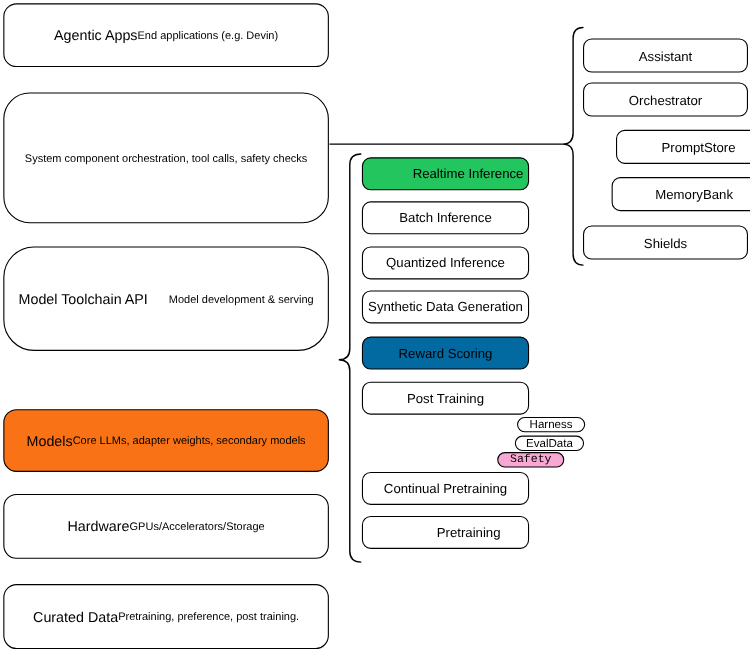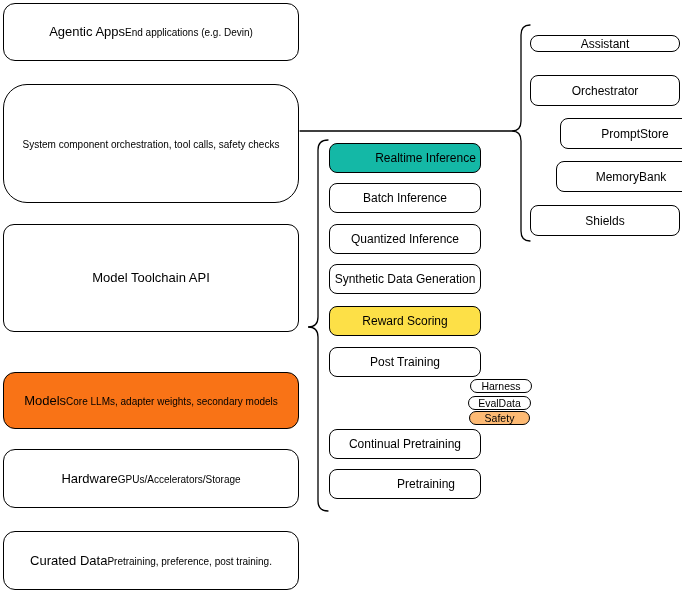--- a/index.html
+++ b/index.html
@@ -84,75 +84,76 @@
 
   <div class="node layer-node" style="left: 3px; top: 3px; width: 296px; height: 58px; border-radius: 12px; border-color: rgb(0, 0, 0); background: rgb(255, 255, 255);">
     <div class="title">Agentic Apps</div>
     <div class="subtitle">End applications (e.g. Devin)</div>
   </div>
 
   <div class="node layer-node" style="left: 3px; top: 84px; width: 296px; height: 119px; border-radius: 24px; border-color: rgb(0, 0, 0); background: rgb(255, 255, 255);">
     <div class="subtitle">System component orchestration, tool calls, safety checks</div>
   </div>
 
-  <div class="node layer-node" style="left: 3px; top: 224px; width: 296px; height: 108px; border-radius: 11px; border-color: rgb(0, 0, 0); background: rgb(255, 255, 255); gap: 19px;">
+  <div class="node layer-node" style="left: 3px; top: 224px; width: 296px; height: 95px; border-radius: 28px; border-color: rgb(0, 0, 0); background: rgb(255, 255, 255); gap: 19px;">
     <div class="title">Model Toolchain API</div>
+    <div class="subtitle">Model development &amp; serving</div>
   </div>
 
   <div class="node layer-node" style="left: 3px; top: 372px; width: 296px; height: 57px; border-radius: 12px; border-color: rgb(0, 0, 0); background: #f97316;">
     <div class="title">Models</div>
     <div class="subtitle">Core LLMs, adapter weights, secondary models</div>
   </div>
 
   <div class="node layer-node" style="left: 3px; top: 449px; width: 296px; height: 59px; border-radius: 12px; border-color: rgb(0, 0, 0); background: rgb(255, 255, 255);">
     <div class="title">Hardware</div>
     <div class="subtitle">GPUs/Accelerators/Storage</div>
   </div>
 
   <div class="node layer-node" style="left: 3px; top: 531px; width: 296px; height: 59px; border-radius: 12px; border-color: rgb(0, 0, 0); background: rgb(255, 255, 255);">
     <div class="title">Curated Data</div>
     <div class="subtitle">Pretraining, preference, post training.</div>
   </div>
 
-  <div class="node small-node" style="left: 329px; top: 143px; width: 152px; height: 30px; border-color: rgb(0, 0, 0); background: #14b8a6; padding-left: 41px;">
+  <div class="node small-node" style="left: 329px; top: 143px; width: 152px; height: 30px; border-color: rgb(0, 0, 0); background: #22c55e; padding-left: 41px;">
     <span>Realtime Inference</span>
   </div>
   <div class="node small-node" style="left: 329px; top: 183px; width: 152px; height: 30px; border-color: rgb(0, 0, 0); background: rgb(255, 255, 255);">
     <span>Batch Inference</span>
   </div>
   <div class="node small-node" style="left: 329px; top: 224px; width: 152px; height: 30px; border-color: rgb(0, 0, 0); background: rgb(255, 255, 255);">
     <span>Quantized Inference</span>
   </div>
   <div class="node small-node" style="left: 329px; top: 264px; width: 152px; height: 30px; border-color: rgb(0, 0, 0); background: rgb(255, 255, 255);">
     <span>Synthetic Data Generation</span>
   </div>
-  <div class="node small-node" style="left: 329px; top: 306px; width: 152px; height: 30px; border-color: rgb(0, 0, 0); background: #fde047;">
+  <div class="node small-node" style="left: 329px; top: 306px; width: 152px; height: 30px; border-color: rgb(0, 0, 0); background: #0369a1;">
     <span>Reward Scoring</span>
   </div>
   <div class="node small-node" style="left: 329px; top: 347px; width: 152px; height: 30px; border-color: rgb(0, 0, 0); background: rgb(255, 255, 255);">
     <span>Post Training</span>
   </div>
   <div class="node small-node" style="left: 329px; top: 429px; width: 152px; height: 30px; border-color: rgb(0, 0, 0); background: rgb(255, 255, 255);">
     <span>Continual Pretraining</span>
   </div>
   <div class="node small-node" style="left: 329px; top: 469px; width: 152px; height: 30px; border-color: rgb(0, 0, 0); background: rgb(255, 255, 255); padding-left: 42px;">
     <span>Pretraining</span>
   </div>
 
   <div class="pill" style="left: 470px; top: 379px; width: 62px; height: 14px; border-color: rgb(0, 0, 0); background: rgb(255, 255, 255);">
     <span>Harness</span>
   </div>
   <div class="pill" style="left: 468px; top: 396px; width: 63px; height: 14px; border-color: rgb(0, 0, 0); background: rgb(255, 255, 255);">
     <span>EvalData</span>
   </div>
-  <div class="pill" style="left: 469px; top: 411px; width: 61px; height: 14px; border-color: rgb(0, 0, 0); background: #fdba74;">
+  <div class="pill" style="left: 452px; top: 411px; width: 61px; height: 14px; border-color: rgb(0, 0, 0); background: #f9a8d4; font-family: Liberation Mono, monospace;">
     <span>Safety</span>
   </div>
 
-  <div class="node small-node" style="left: 530px; top: 35px; width: 150px; height: 17px; border-color: rgb(0, 0, 0); background: rgb(255, 255, 255);">
+  <div class="node small-node" style="left: 530px; top: 35px; width: 150px; height: 31px; border-color: rgb(0, 0, 0); background: rgb(255, 255, 255);">
     <span>Assistant</span>
   </div>
   <div class="node small-node" style="left: 530px; top: 75px; width: 150px; height: 31px; border-color: rgb(0, 0, 0); background: rgb(255, 255, 255);">
     <span>Orchestrator</span>
   </div>
   <div class="node small-node" style="left: 560px; top: 118px; width: 150px; height: 31px; border-color: rgb(0, 0, 0); background: rgb(255, 255, 255);">
     <span>PromptStore</span>
   </div>
   <div class="node small-node" style="left: 556px; top: 161px; width: 150px; height: 31px; border-color: rgb(0, 0, 0); background: rgb(255, 255, 255);">
     <span>MemoryBank</span>

